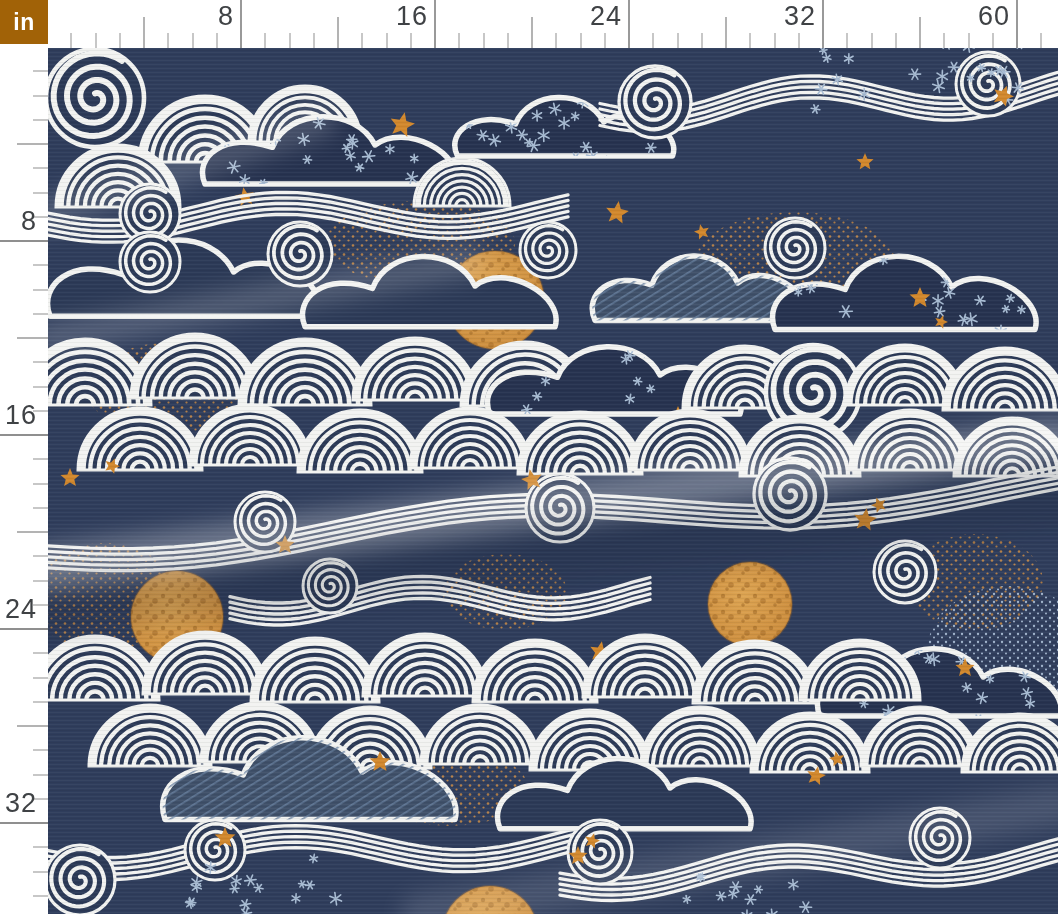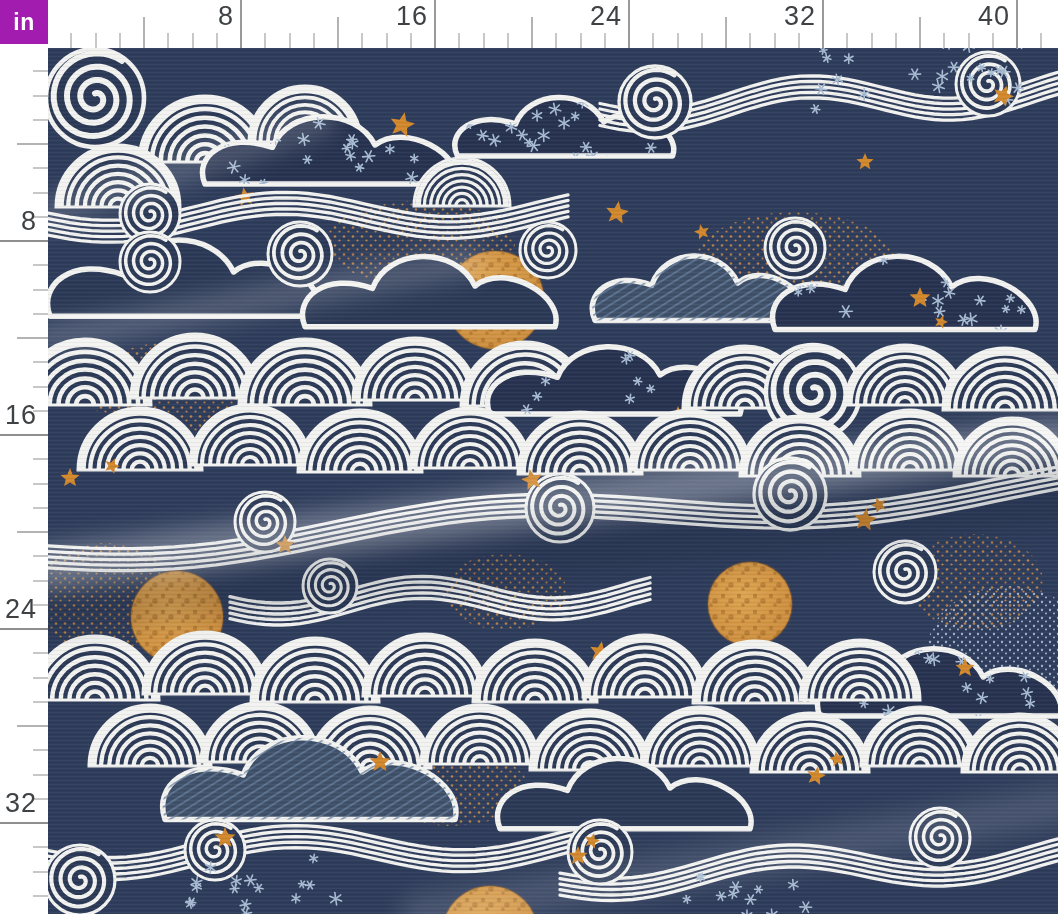--- a/index.html
+++ b/index.html
@@ -1615,21 +1615,21 @@
     <div class="tick med" style="left: 919px;"></div>
     <div class="tick" style="left: 943px;"></div>
     <div class="tick" style="left: 968px;"></div>
     <div class="tick" style="left: 992px;"></div>
     <div class="tick maj" style="left: 1016px;"></div>
     <div class="tick" style="left: 1040px;"></div>
     <div class="num" style="left: 234px;">8</div>
     <div class="num" style="left: 428px;">16</div>
     <div class="num" style="left: 622px;">24</div>
     <div class="num" style="left: 816px;">32</div>
-    <div class="num" style="left: 1010px;">40</div>
+    <div class="num" style="left: 1010px;">60</div>
   </div>
 <div class="ruler-left" id="ruler-left">
     <div class="tick" style="top: 70px;"></div>
     <div class="tick" style="top: 95px;"></div>
     <div class="tick" style="top: 119px;"></div>
     <div class="tick med" style="top: 143px;"></div>
     <div class="tick" style="top: 167px;"></div>
     <div class="tick" style="top: 192px;"></div>
     <div class="tick" style="top: 216px;"></div>
     <div class="tick maj" style="top: 240px;"></div>
@@ -1659,15 +1659,15 @@
     <div class="tick maj" style="top: 822px;"></div>
     <div class="tick" style="top: 846px;"></div>
     <div class="tick" style="top: 871px;"></div>
     <div class="tick" style="top: 895px;"></div>
     <div class="num" style="top: 221px;">8</div>
     <div class="num" style="top: 415px;">16</div>
     <div class="num" style="top: 609px;">24</div>
     <div class="num" style="top: 803px;">32</div>
   </div>
 
-<div class="corner" style="background: #a21caf; color: rgb(255, 255, 255); text-align: right;">
+<div class="corner" style="background: #a16207; color: rgb(255, 255, 255); text-align: right;">
   <span>in</span>
 </div>
 
 </body></html>

